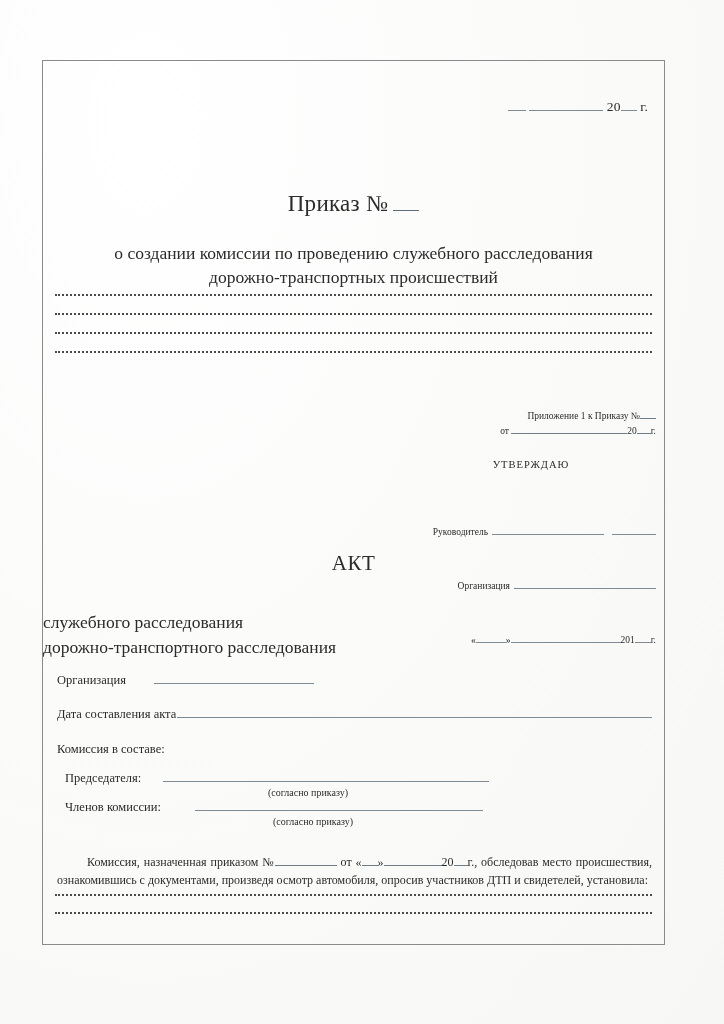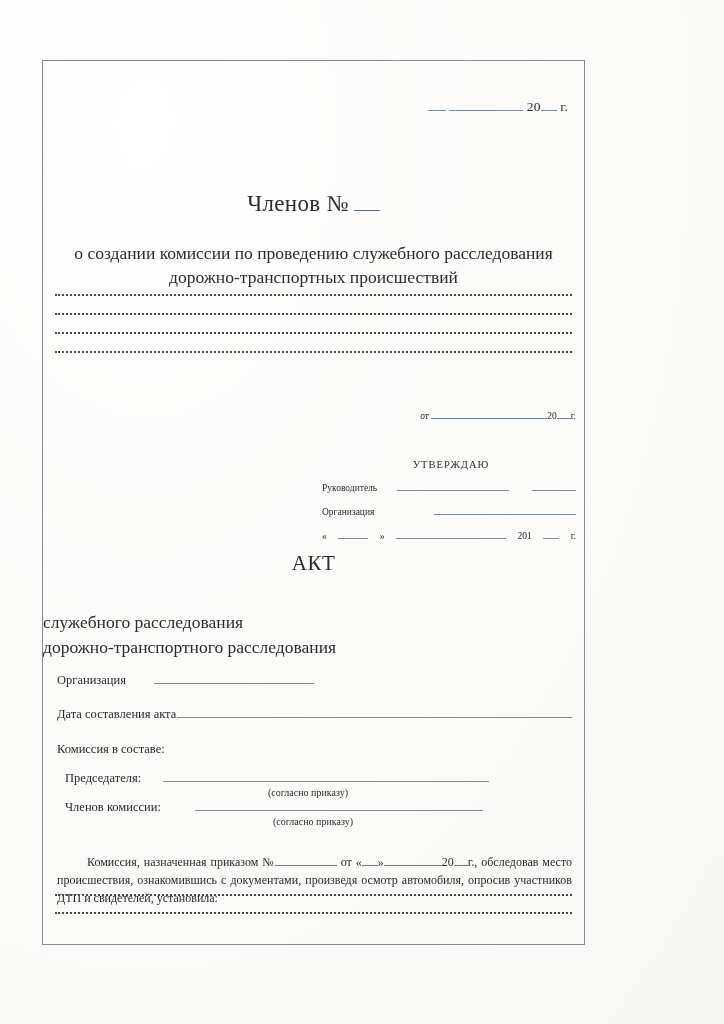--- a/index.html
+++ b/index.html
@@ -21,21 +21,21 @@
     position: absolute;
     inset: 0;
     background:
       radial-gradient(ellipse at 20% 12%, #ffffff 0%, #fbfbfa 45%, #f7f7f5 100%);
     z-index: 0;
   }
   .page-frame {
     position: absolute;
     left: 42px;
     top: 60px;
-    width: 543px;
+    width: 623px;
     height: 885px;
     border: 1px solid #8a8a8e;
     box-sizing: border-box;
     background: transparent;
     z-index: 1;
   }
   .inner {
     position: absolute;
     inset: 0;
     padding: 0;
@@ -129,23 +129,24 @@
   .approve-fields {
     position: absolute;
     right: 8px;
     top: 422px;
     width: 254px;
     font-size: 9.5px;
   }
   .af-row {
     display: flex;
     align-items: baseline;
-    justify-content: space-between;
+    justify-content: flex-end;
     margin-bottom: 14px;
     white-space: nowrap;
+    margin-top: 44px;
   }
   .af-row .lbl { margin-right: 4px; }
   .af-row .r1 { width: 112px; }
   .af-row .r2 { width: 44px; margin-left: 8px; }
   .af-row .r3 { width: 142px; }
   .af-row .r4 { width: 30px; }
   .af-row .r5 { width: 110px; }
   .af-row .r6 { width: 16px; }
 
   
@@ -245,36 +246,39 @@
   <div class="inner">
 
     <div class="top-date">
       <span class="rule blank-sm"></span>
       <span class="rule blank-md"></span>
       <span>20</span><span class="rule blank-xs"></span>
       <span>г.</span>
     </div>
 
     <div class="order-title">
-      <span>Членов №</span><span class="blank-no"></span>
+      <span>Приказ №</span><span class="blank-no"></span>
     </div>
 
     <div class="order-subtitle">
       <div>о создании комиссии по проведению служебного расследования</div>
       <div>дорожно-транспортных происшествий</div>
     </div>
 
     <div class="dots-upper">
       <div class="dotted-line"></div>
       <div class="dotted-line"></div>
       <div class="dotted-line"></div>
       <div class="dotted-line"></div>
     </div>
 
     <div class="appendix">
+      <div class="ap-line1">
+        <span>Приложение 1 к Приказу №</span><span class="bl-a"></span>
+      </div>
       <div class="ap-line2">
         <span>от</span>
         <span class="bl-b"></span><span class="bl-c"></span><span>20</span><span class="bl-d"></span><span>г.</span>
       </div>
     </div>
 
     <div class="approve-title">УТВЕРЖДАЮ</div>
 
     <div class="approve-fields">
       <div class="af-row">

